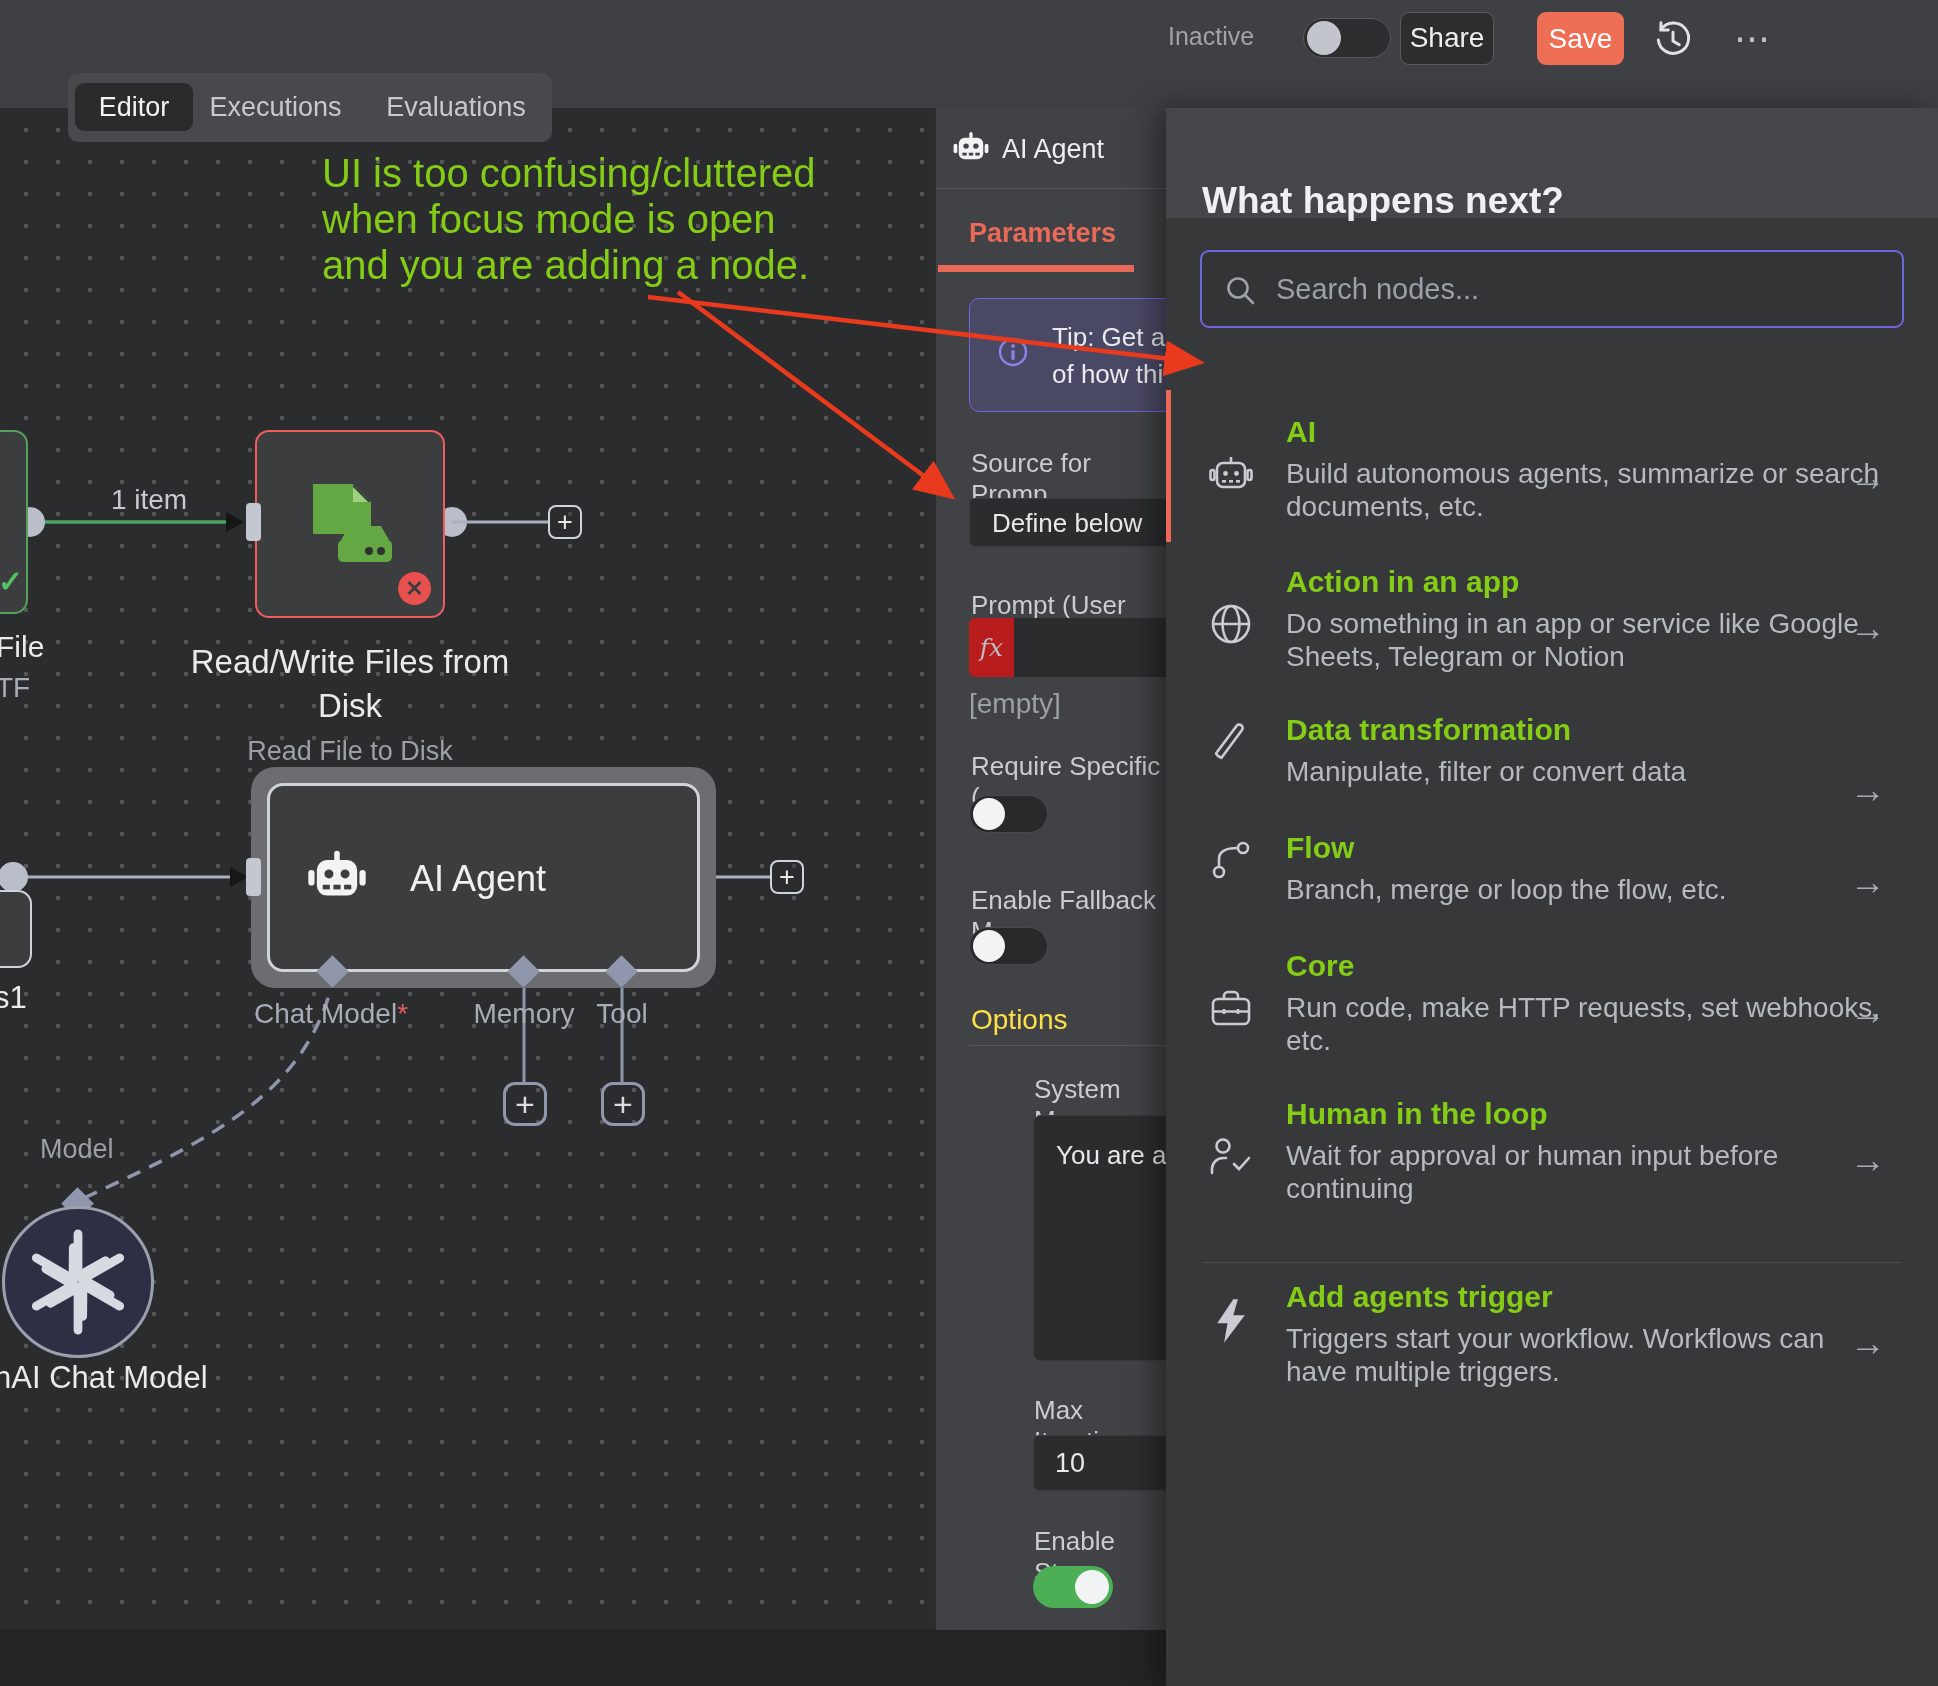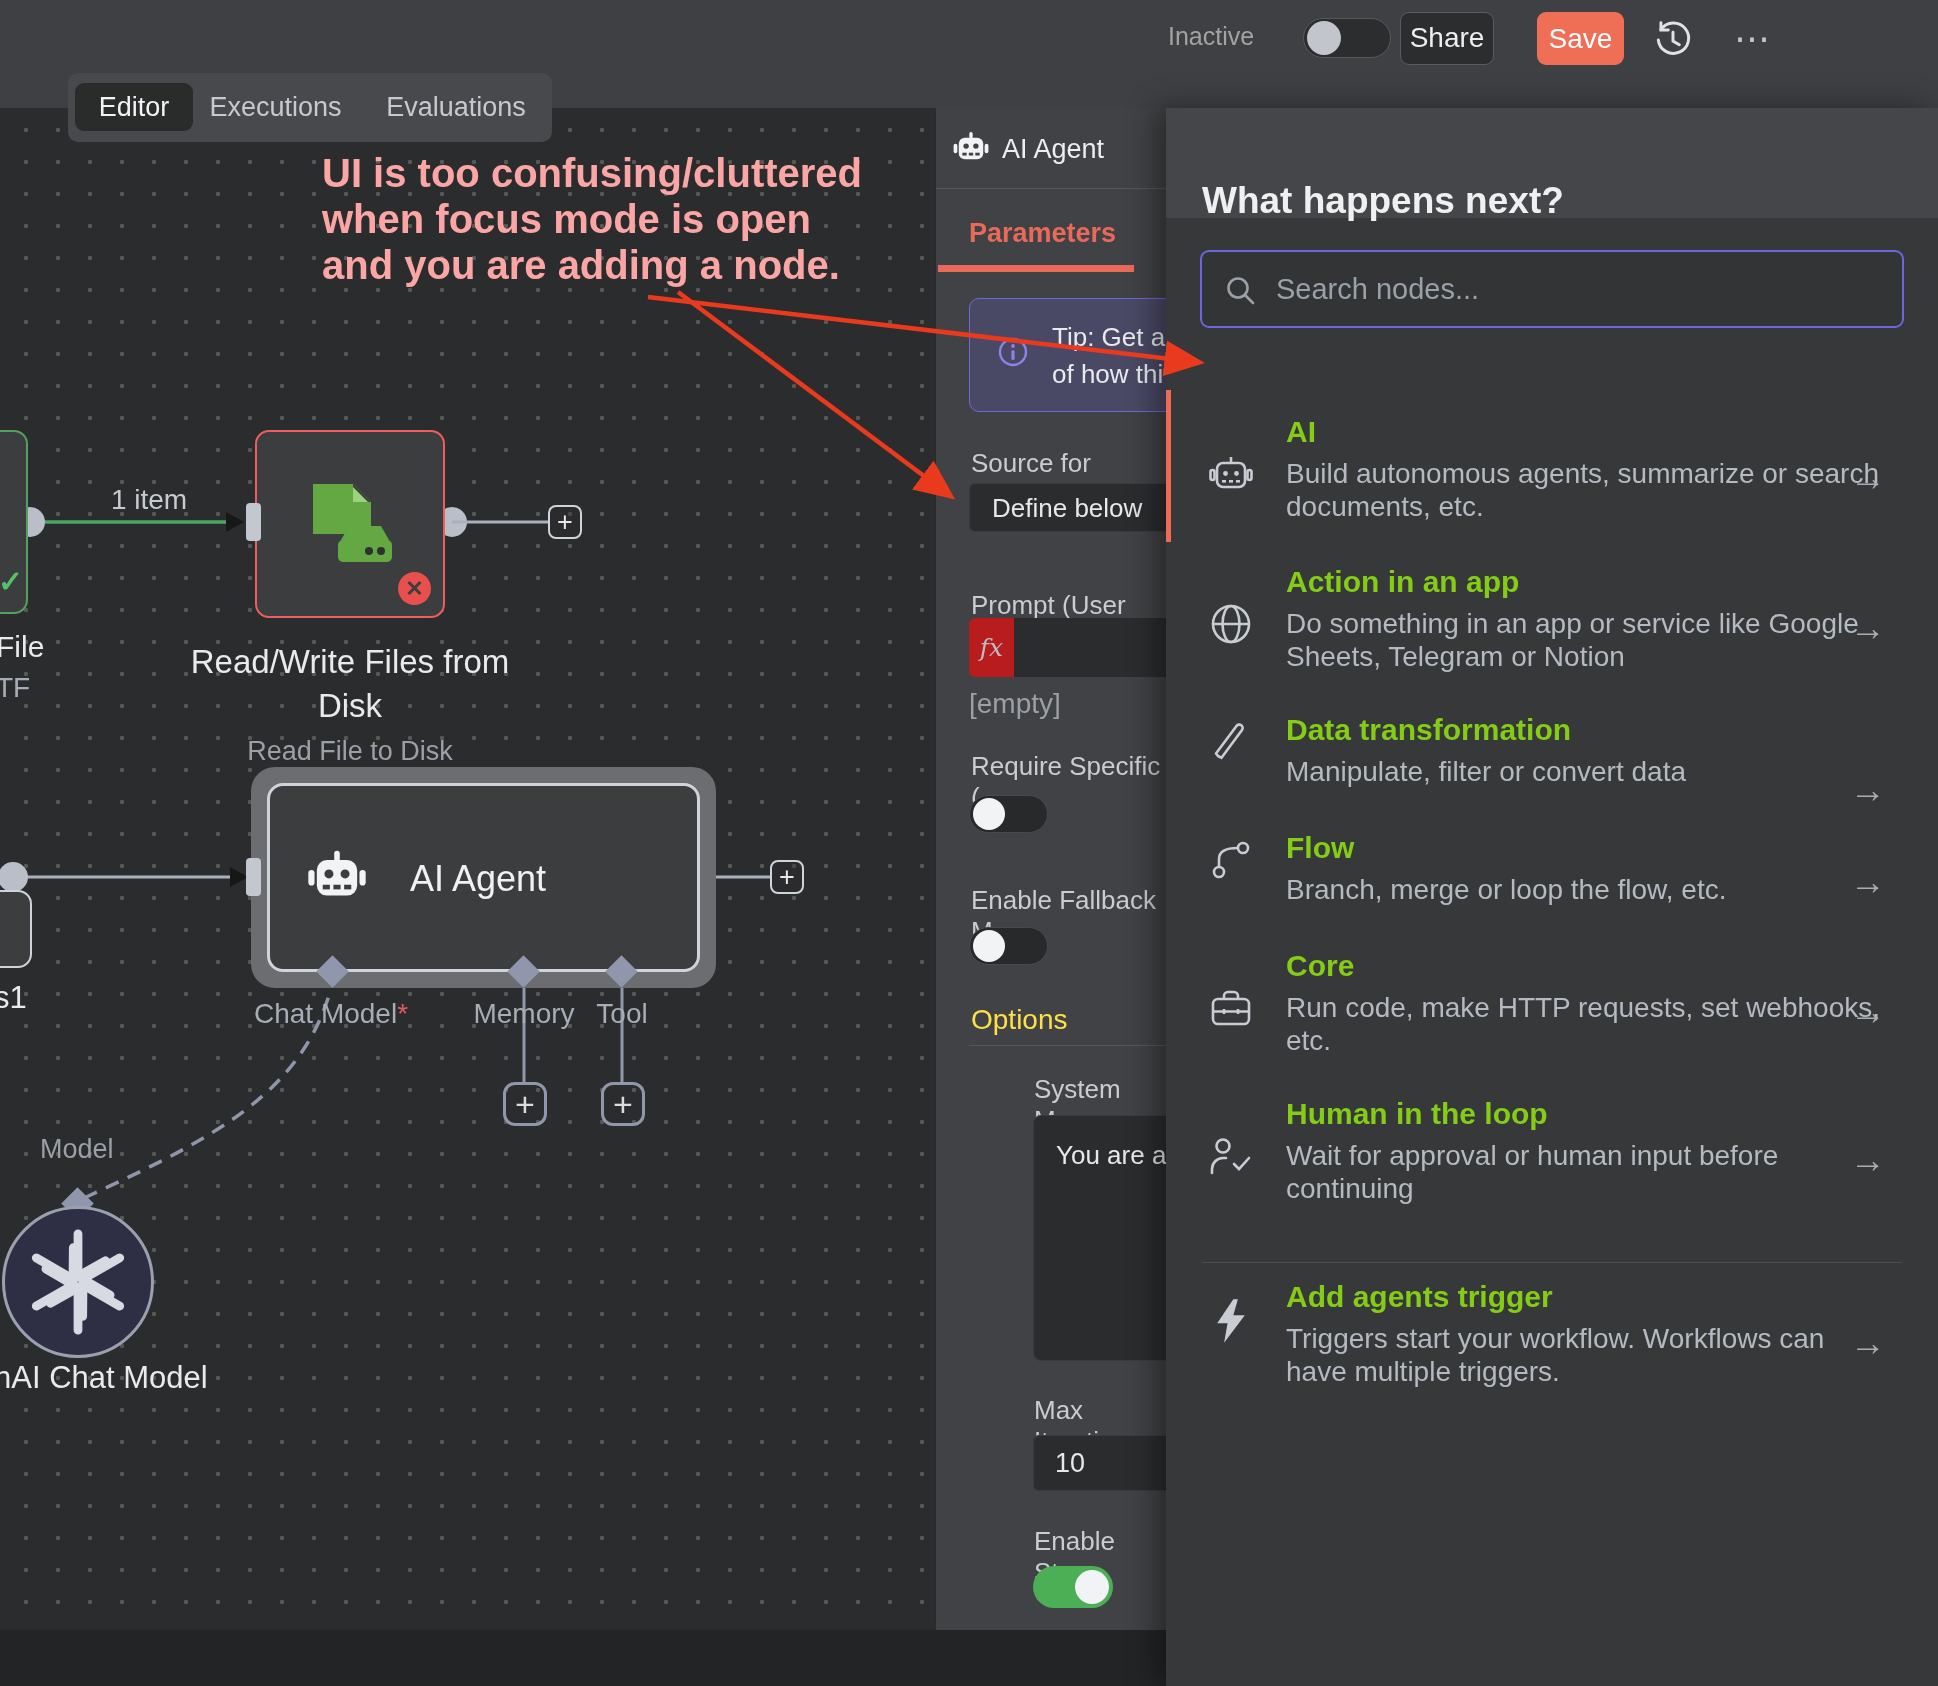--- a/index.html
+++ b/index.html
@@ -54,21 +54,21 @@
   .diamond { position:absolute; width:23px; height:23px; background:#9097ac; transform:rotate(45deg); }
   .port-lbl { position:absolute; font-size:28px; color:#a7adb6; text-align:center; }
   .req-star { color:#e05c5c; }
   .plus-big { position:absolute; width:44px; height:44px; border:3px solid #9097ac; border-radius:12px; color:#d9dce1; font-size:34px; text-align:center; line-height:38px; cursor:pointer; }
   .n-s1 { left:-150px; top:782px; width:182px; height:78px; border:2.5px solid #cfd3da; }
   .lbl-s1 { left:-6px; top:872px; font-size:31px; color:#e9eaec; }
   .lbl-model { left:40px; top:1026px; font-size:27px; color:#9aa0a6; }
   .openai-circle { position:absolute; left:2px; top:1098px; width:152px; height:152px; border-radius:50%; background:#2e2f45; border:3px solid #9aa0ae; }
   .lbl-openai { left:-6px; top:1252px; font-size:31px; color:#e9eaec; }
   
-  .anno-text { position:absolute; left:322px; top:150px; z-index:45; font-size:40px; font-weight:bold; color:#fca5a5; line-height:46px; }
+  .anno-text { position:absolute; left:322px; top:150px; z-index:45; font-size:40px; font-weight:normal; color:#84cc16; line-height:46px; }
   .anno-svg { position:absolute; left:0; top:0; width:1938px; height:1686px; z-index:50; pointer-events:none; }
   .salmon-bar { position:absolute; left:1166px; top:390px; width:5px; height:152px; background:#ed6a58; z-index:55; }
   
   .bottombar { position:absolute; left:0; top:1630px; width:1166px; height:56px; background:#232425; z-index:8; }
   
   .mid-panel { position:absolute; left:935px; top:108px; width:231px; height:1522px; background:#414245; z-index:10; border-left:1px solid #2a2a2b; }
   .mp-header-icon { position:absolute; left:16px; top:24px; width:38px; height:32px; }
   .mp-header-title { position:absolute; left:66px; top:26px; font-size:27px; color:#eceef0; }
   .mp-divider { position:absolute; left:0; top:80px; width:100%; height:1px; background:#55575a; }
   .mp-tab { position:absolute; left:33px; top:110px; font-size:27px; font-weight:bold; color:#ea6a5a; }
@@ -248,21 +248,21 @@
         <circle cx="15" cy="9" r="1.9" fill="#8b83e8"></circle>
         <rect x="13.4" y="13" width="3.2" height="10" rx="1.6" fill="#8b83e8"></rect>
       </svg>
       <div class="tip-text">
         <div>Tip: Get a</div>
         <div>of how thi</div>
       </div>
     </div>
 
     <div class="mp-label" style="top:340px;">Source for Promp</div>
-    <div class="mp-field" style="top:375px; height:49px; line-height:49px; padding-left:22px;">Define below</div>
+    <div class="mp-field" style="top:390px; height:49px; line-height:49px; padding-left:22px;">Define below</div>
 
     <div class="mp-label" style="top:482px;">Prompt (User Mes</div>
     <div class="fx-prefix">fx</div>
     <div class="fx-field"></div>
     <div class="mp-empty">[empty]</div>
 
     <div class="mp-label" style="top:643px;">Require Specific (</div>
     <div class="toggle-big" style="left:33px; top:687px;">
         <div class="knob"></div>
       </div>

